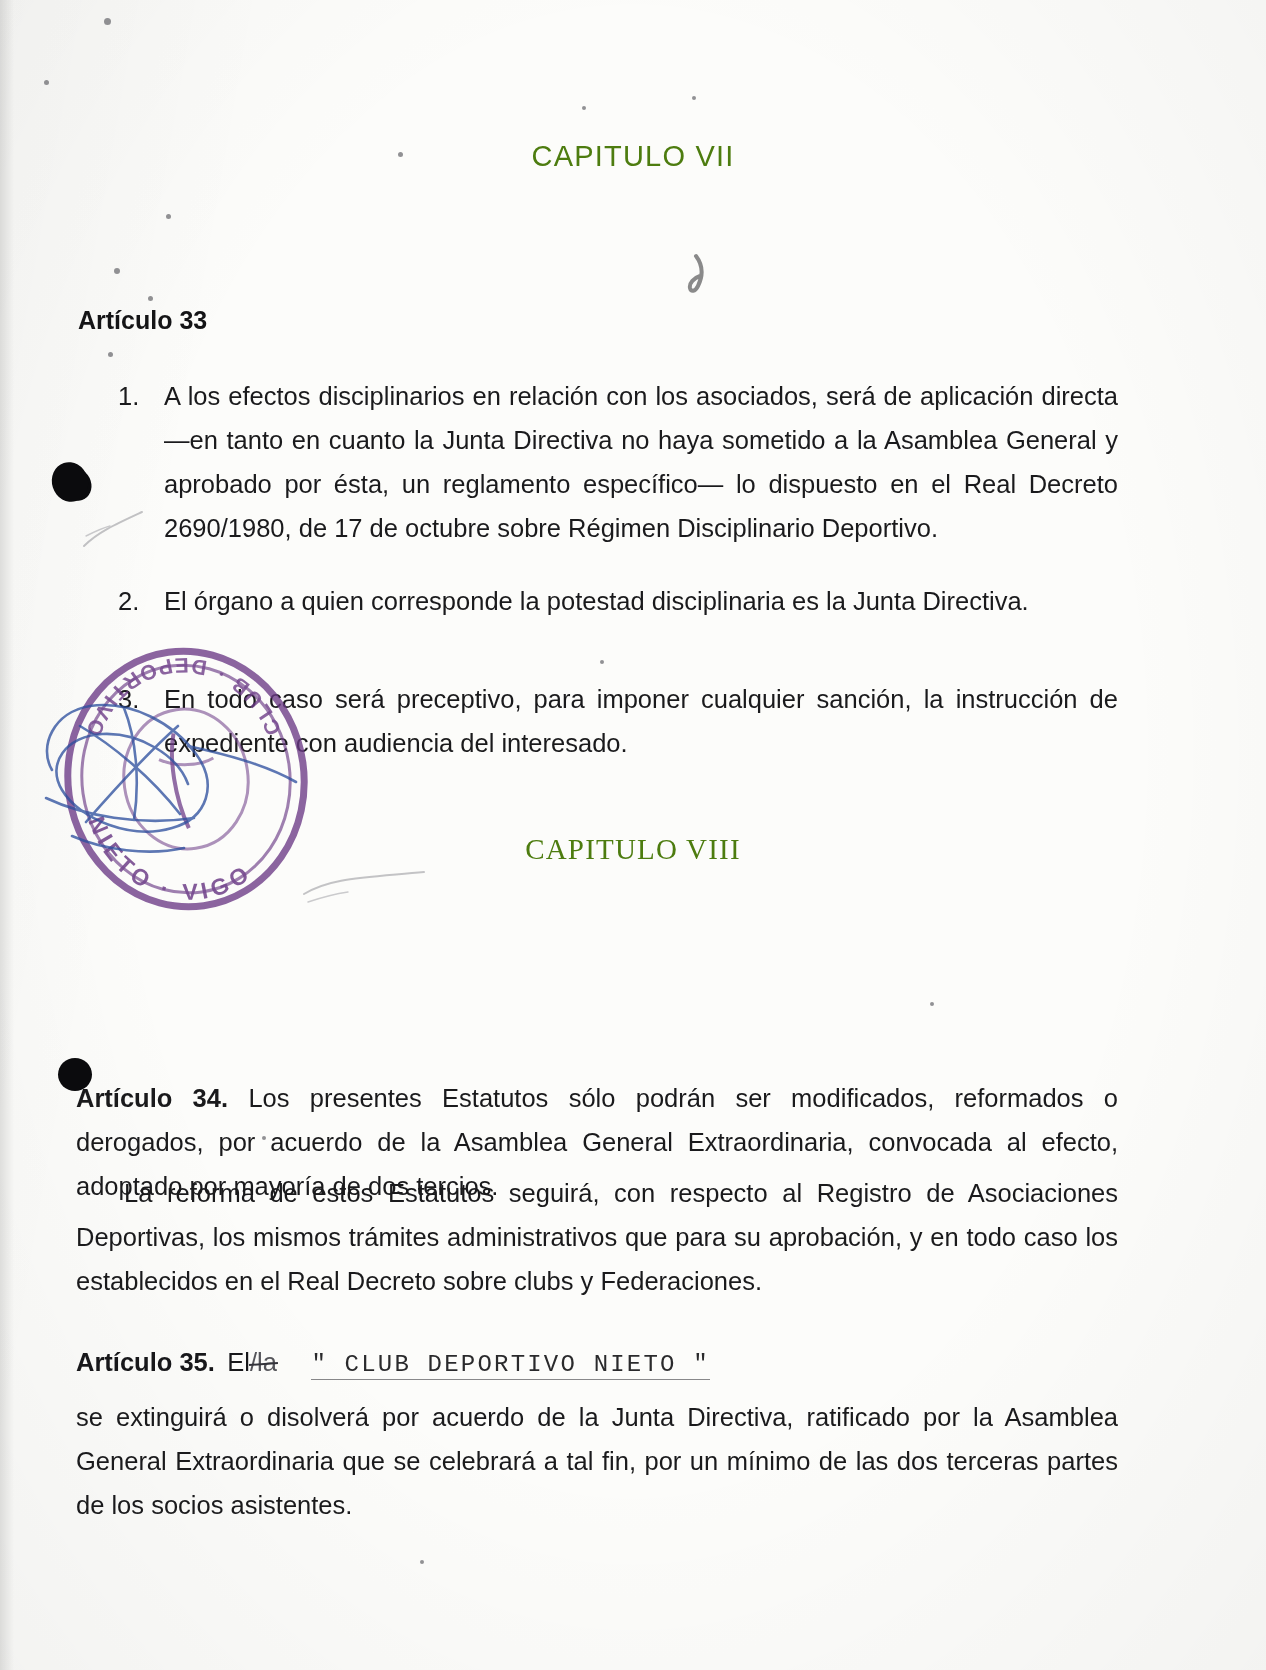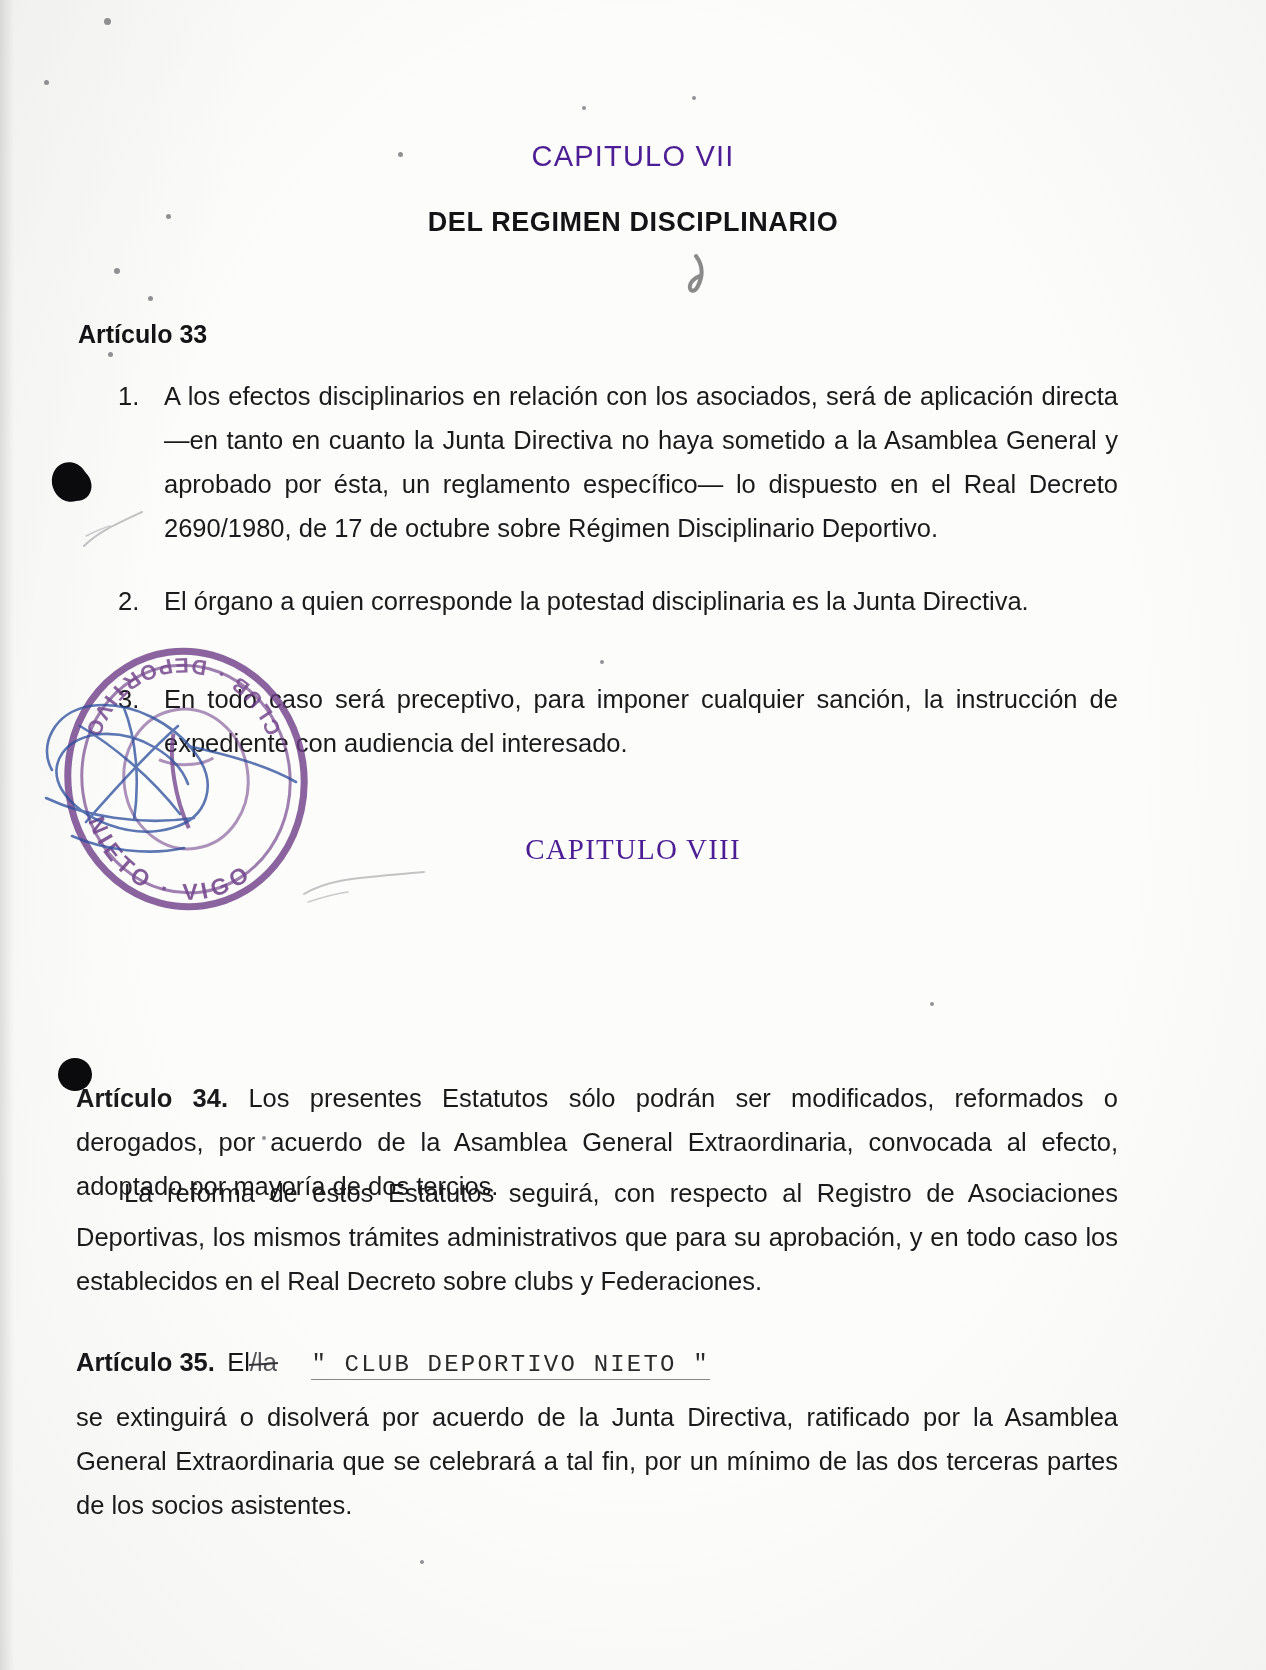--- a/index.html
+++ b/index.html
@@ -41,21 +41,21 @@
     color: #17171a;
   }
 
   .chapter-title {
     position: absolute;
     width: 100%;
     text-align: center;
     font-size: 29px;
     letter-spacing: 1.2px;
     font-weight: 400;
-    color: #4c1d95;
+    color: #4d7c0f;
   }
   .section-title {
     position: absolute;
     width: 100%;
     text-align: center;
     font-size: 27px;
     font-weight: 700;
     letter-spacing: 0.6px;
     color: #141416;
   }
@@ -183,23 +183,22 @@
 <body>
 
 <div class="page">
   <div class="paper-texture"></div>
   <div class="edge-left"></div>
 
   <div class="content">
 
     <div class="chapter-title" style="top:140px;">CAPITULO VII</div>
 
-    <div class="section-title" style="top:207px;">DEL REGIMEN DISCIPLINARIO</div>
-
-    <div class="article-head" style="left:78px; top:320px;">Artículo 33</div>
+
+    <div class="article-head" style="left:78px; top:306px;">Artículo 33</div>
 
     <div class="numbered" style="left:118px; top:375px; width:1000px;">
       <span class="num">1.</span>
       <span class="txt">A los efectos disciplinarios en relación con los asociados, será de aplicación directa —en tanto en cuanto la Junta Directiva no haya sometido a la Asamblea General y aprobado por ésta, un reglamento específico— lo dispuesto en el Real Decreto 2690/1980, de 17 de octubre sobre Régimen Disciplinario Deportivo.</span>
     </div>
 
     <div class="numbered" style="left:118px; top:580px; width:1000px;">
       <span class="num">2.</span>
       <span class="txt">El órgano a quien corresponde la potestad disciplinaria es la Junta Directiva.</span>
     </div>

